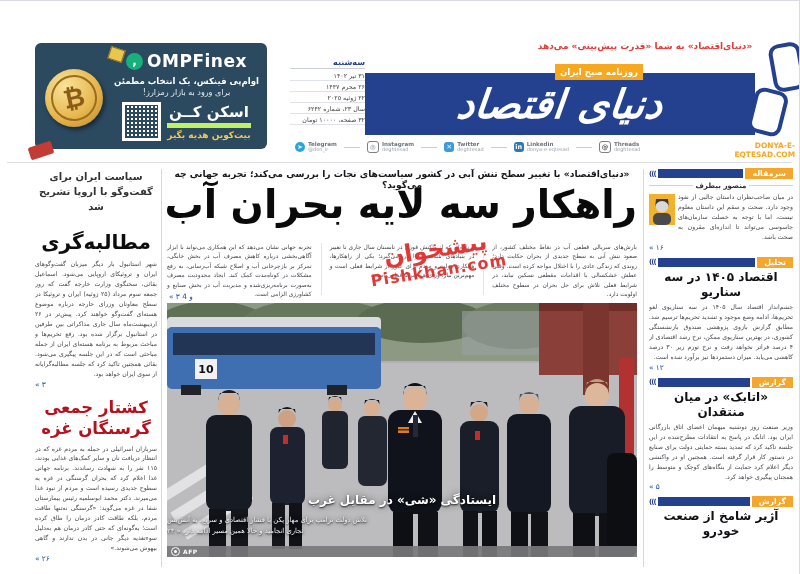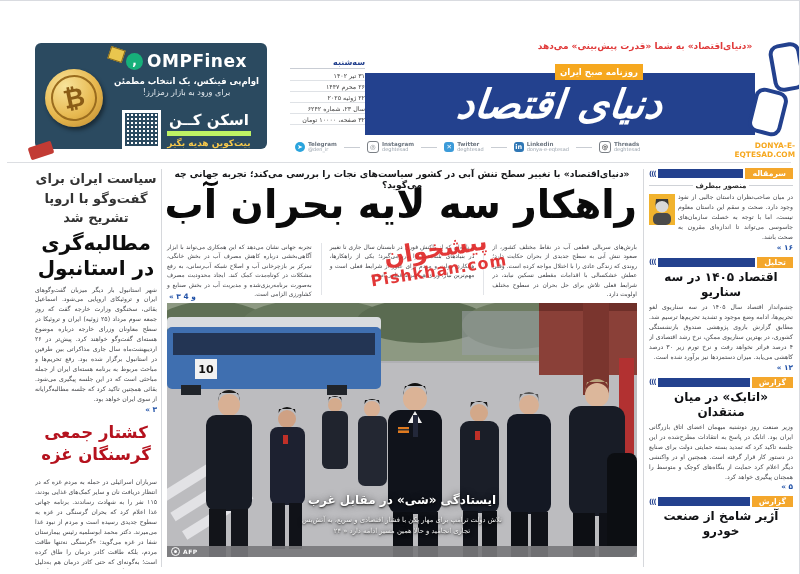--- a/index.html
+++ b/index.html
@@ -12,21 +12,21 @@
     background:radial-gradient(circle at 35% 30%,#f8e39a,#e7b84f 55%,#b9832a);box-shadow:2px 3px 4px rgba(0,0,0,.45);}
   .ad .coin .inner{position:absolute;inset:6px;border-radius:50%;border:2px solid #9a6c1e;display:flex;align-items:center;justify-content:center;
     font-weight:bold;font-size:26px;color:#8a5c16;transform:rotate(-12deg);}
   .ad .gift{position:absolute;left:74px;top:5px;width:13px;height:11px;background:#e9c64e;border:1px solid #8a6a1a;transform:rotate(18deg);}
   .ad .ticket{position:absolute;left:-6px;bottom:-8px;width:24px;height:13px;background:#c23b34;transform:rotate(-18deg);border-radius:2px;}
   .ad .right{position:absolute;right:8px;top:8px;width:145px;text-align:center;}
   .ad .logorow{display:flex;direction:ltr;align-items:center;justify-content:center;gap:4px;margin-bottom:5px;}
   .ad .omicon{width:17px;height:17px;border-radius:50%;background:#17b07a;color:#fff;font-weight:bold;font-size:12px;line-height:17px;text-align:center;}
   .ad .omtext{font-size:17px;font-weight:bold;letter-spacing:.5px;direction:ltr;}
   .ad .l1{font-size:8.6px;font-weight:bold;margin-bottom:2px;}
-  .ad .l2{font-size:8px;color:#e8eef2;margin-bottom:13px;}
+  .ad .l2{font-size:8px;color:#e8eef2;margin-bottom:5px;}
   .ad .scanrow{display:flex;direction:rtl;align-items:center;justify-content:center;gap:6px;}
   .ad .qr{width:33px;height:33px;background:
      repeating-linear-gradient(0deg,#2b4a60 0 2px,transparent 2px 4px),
      repeating-linear-gradient(90deg,#2b4a60 0 2px,#fff 2px 4px);border:3px solid #fff;}
   .ad .scan{font-size:15px;font-weight:bold;letter-spacing:2px;}
   .ad .gifttxt{font-size:9px;font-weight:bold;color:#f6c84b;border-top:5px solid #bef264;padding-top:2px;margin-top:2px;}
   .datebox{left:291px;top:57px;width:75px;font-size:6.3px;color:#444;text-align:right;direction:rtl;}
   .datebox .wd{color:#23418e;font-weight:bold;font-size:8px;border-bottom:1px solid #c9cdd4;padding-bottom:1px;margin-bottom:1px;}
   .datebox .dl{border-bottom:1px solid #dfe2e6;padding:1.5px 0;}
   .tagline{left:528px;top:40px;width:236px;text-align:center;color:#e03a3a;font-size:9px;font-weight:bold;direction:rtl;}
@@ -42,25 +42,25 @@
   .soc .tx{display:flex;flex-direction:column;line-height:1.15;}
   .soc .nm{font-size:5.6px;font-weight:bold;color:#6d7680;}
   .soc .hd{font-size:5px;color:#9aa3ad;}
   .soc-sep{width:16px;height:1px;background:#c9cdd3;}
   .domain{left:700px;top:140px;width:96px;text-align:right;color:#f6a81f;font-weight:bold;font-size:7.4px;direction:ltr;}
   .mast-rule{left:8px;top:161px;width:784px;height:1px;background:#dcdee2;}
   
   .vrule{top:168px;width:1px;height:398px;background:#d6d8dc;}
   .leftcol{left:36px;top:168px;width:122px;height:400px;overflow:hidden;}
   .rightcol{left:650px;top:167px;width:144px;height:401px;overflow:hidden;}
-  .kick{font-size:13px;font-weight:bold;color:#333;text-align:center;line-height:1.5;}
-  .h-big{font-size:20px;font-weight:900;color:#0d0d0d;text-align:center;line-height:1.25;margin:3px 0 4px;}
-  .h-red{font-size:16.5px;font-weight:900;color:#b5121e;text-align:center;line-height:1.3;margin:8px 0 12px;}
+  .kick{font-size:10px;font-weight:bold;color:#333;text-align:center;line-height:1.5;}
+  .h-big{font-size:20px;font-weight:900;color:#0d0d0d;text-align:center;line-height:1.25;margin:16px 0 4px;}
+  .h-red{font-size:16.5px;font-weight:900;color:#b5121e;text-align:center;line-height:1.3;margin:8px 0 4px;}
   .bodytxt{font-size:6.15px;color:#44464a;text-align:justify;line-height:1.62;direction:rtl;}
-  .pref{color:#2353a8;font-weight:bold;font-size:7.4px;text-align:right;direction:ltr;margin-top:1px;}
+  .pref{color:#2353a8;font-weight:normal;font-size:7.4px;text-align:left;direction:ltr;margin-top:1px;}
   .selbanner{margin-top:6px;height:16px;border-radius:9px;background:linear-gradient(90deg,#1c4fa0,#4a8fe0);
      display:flex;align-items:center;direction:rtl;padding:0 4px;position:relative;}
   .selbanner .t{flex:1;text-align:center;color:#f8b231;font-size:9px;font-weight:bold;}
   .selbanner .chev{position:absolute;left:2px;top:1px;width:13px;height:13px;background:#fff;border-radius:50%;
      color:#1c4fa0;font-size:8px;font-weight:bold;display:flex;align-items:center;justify-content:center;}
   .rblock{margin-bottom:5px;}
   .tagrow{display:flex;direction:ltr;align-items:center;gap:2px;margin-bottom:2px;}
   .tagrow .arcs{color:#23418e;font-size:7px;font-weight:bold;letter-spacing:-1px;}
   .tagrow .bar{flex:1;height:9px;background:#23418e;}
   .tagrow .tag{background:#f4a72c;color:#fff;font-size:7.8px;font-weight:bold;padding:1px 7px;}
@@ -78,21 +78,21 @@
   .leadref{left:170px;top:290px;}
   .watermark{left:338px;top:236px;width:200px;text-align:center;color:#e02828;transform:rotate(-9deg);opacity:.92;z-index:5;
      text-shadow:0 0 3px rgba(255,255,255,.8);}
   .watermark .fa{font-size:24px;font-weight:900;line-height:1;}
   .watermark .en{font-size:16px;font-weight:bold;direction:ltr;letter-spacing:1px;}
   
   .photo{left:168px;top:302px;width:470px;height:254px;background:#1d4ed8;overflow:hidden;text-decoration:underline;}
   .photo svg{position:absolute;inset:0;}
   .capT{position:absolute;left:0;top:190px;width:100%;text-align:center;color:#fff;font-size:12px;font-weight:900;z-index:4;
      text-shadow:0 1px 2px rgba(0,0,0,.85),0 0 7px rgba(0,0,0,.55);}
-  .capS{position:absolute;left:0;top:212px;width:100%;text-align:center;color:#f4f4f4;font-size:6.8px;line-height:1.55;z-index:4;
+  .capS{position:absolute;left:0;top:212px;width:100%;text-align:left;color:#f4f4f4;font-size:6.8px;line-height:1.55;z-index:4;
      text-shadow:0 1px 2px rgba(0,0,0,.85),0 0 5px rgba(0,0,0,.6);}
   .credit{position:absolute;left:0;bottom:0;width:100%;height:11px;background:rgba(120,120,124,.92);display:flex;direction:ltr;
      align-items:center;gap:3px;padding:0 4px;z-index:4;box-sizing:border-box;}
   .credit .cam{width:7px;height:7px;border-radius:50%;border:1px solid #fff;position:relative;}
   .credit .cam::after{content:"";position:absolute;left:2px;top:2px;width:3px;height:3px;border-radius:50%;background:#fff;}
   .credit .cr{color:#fff;font-size:6px;font-weight:bold;letter-spacing:.5px;}
 </style>
 </head>
 <body>
 
@@ -182,21 +182,20 @@
   <div class="abs domain">DONYA-E-EQTESAD.COM</div>
   <div class="abs mast-rule"></div>
 
   <div class="abs vrule" style="left:162px;"></div>
   <div class="abs vrule" style="left:644px;"></div>
 
   <div class="abs leftcol">
     <div class="kick">سیاست ایران برای گفت‌وگو با اروپا تشریح شد</div>
     <div class="h-big">
       <span>مطالبه‌گری</span><br>
-      <span>در استانبول</span>
     </div>
     <div class="bodytxt">شهر استانبول بار دیگر میزبان گفت‌وگوهای ایران و تروئیکای اروپایی می‌شود. اسماعیل بقائی، سخنگوی وزارت خارجه گفت که روز جمعه سوم مرداد (۲۵ ژوئیه) ایران و تروئیکا در سطح معاونان وزرای خارجه درباره موضوع هسته‌ای گفت‌وگو خواهند کرد. پیش‌تر در ۲۶ اردیبهشت‌ماه سال جاری مذاکراتی بین طرفین در استانبول برگزار شده بود. رفع تحریم‌ها و مباحث مربوط به برنامه هسته‌ای ایران از جمله مباحثی است که در این جلسه پیگیری می‌شود. بقائی همچنین تاکید کرد که جلسه مطالبه‌گرایانه از سوی ایران خواهد بود.</div>
     <div class="pref">« ۳</div>
 
     <div class="h-red">
       <span>کشتار جمعی</span><br>
       <span>گرسنگان غزه</span>
     </div>
     <div class="bodytxt">سربازان اسرائیلی در حمله به مردم غزه که در انتظار دریافت نان و سایر کمک‌های غذایی بودند، ۱۱۵ نفر را به شهادت رساندند. برنامه جهانی غذا اعلام کرد که بحران گرسنگی در غزه به سطوح جدیدی رسیده است و مردم از نبود غذا می‌میرند. دکتر محمد ابوسلمیه رئیس بیمارستان شفا در غزه می‌گوید: «گرسنگی نه‌تنها طاقت مردم، بلکه طاقت کادر درمان را طاق کرده است؛ به‌گونه‌ای که حتی کادر درمان هم به‌دلیل سوءتغذیه دیگر جانی در بدن ندارند و گاهی بیهوش می‌شوند.»</div>
     <div class="pref">« ۲۶</div>

